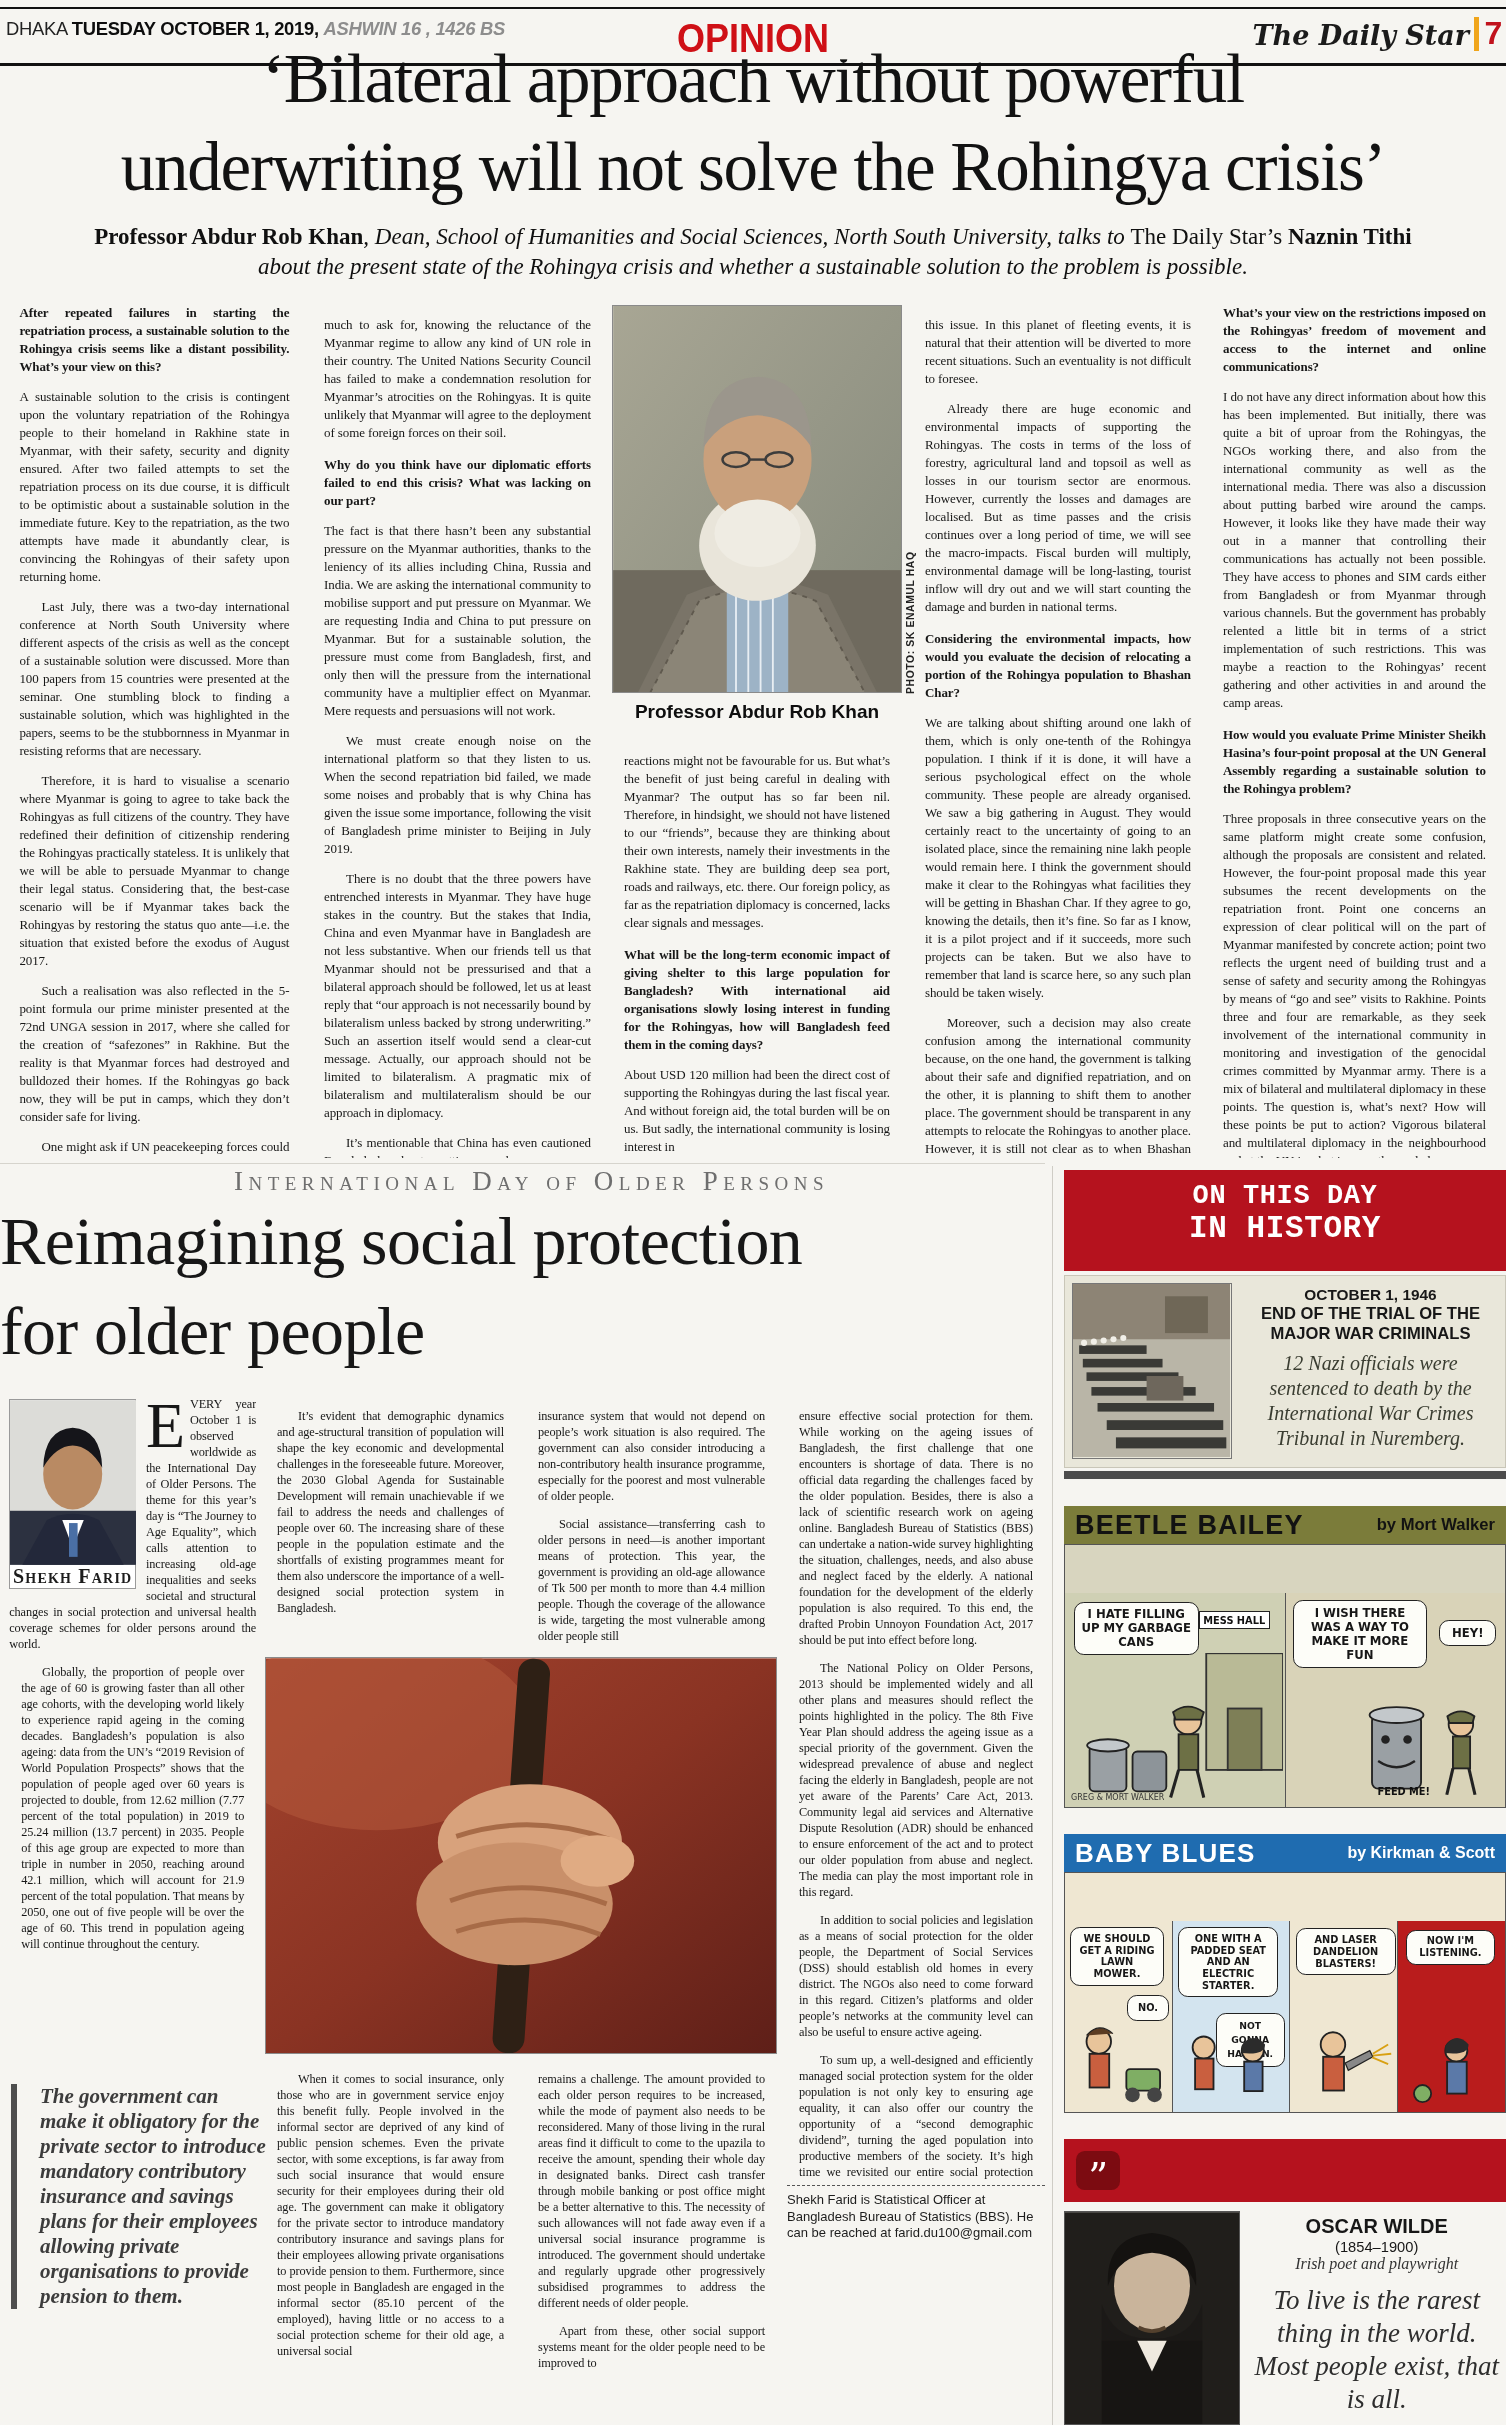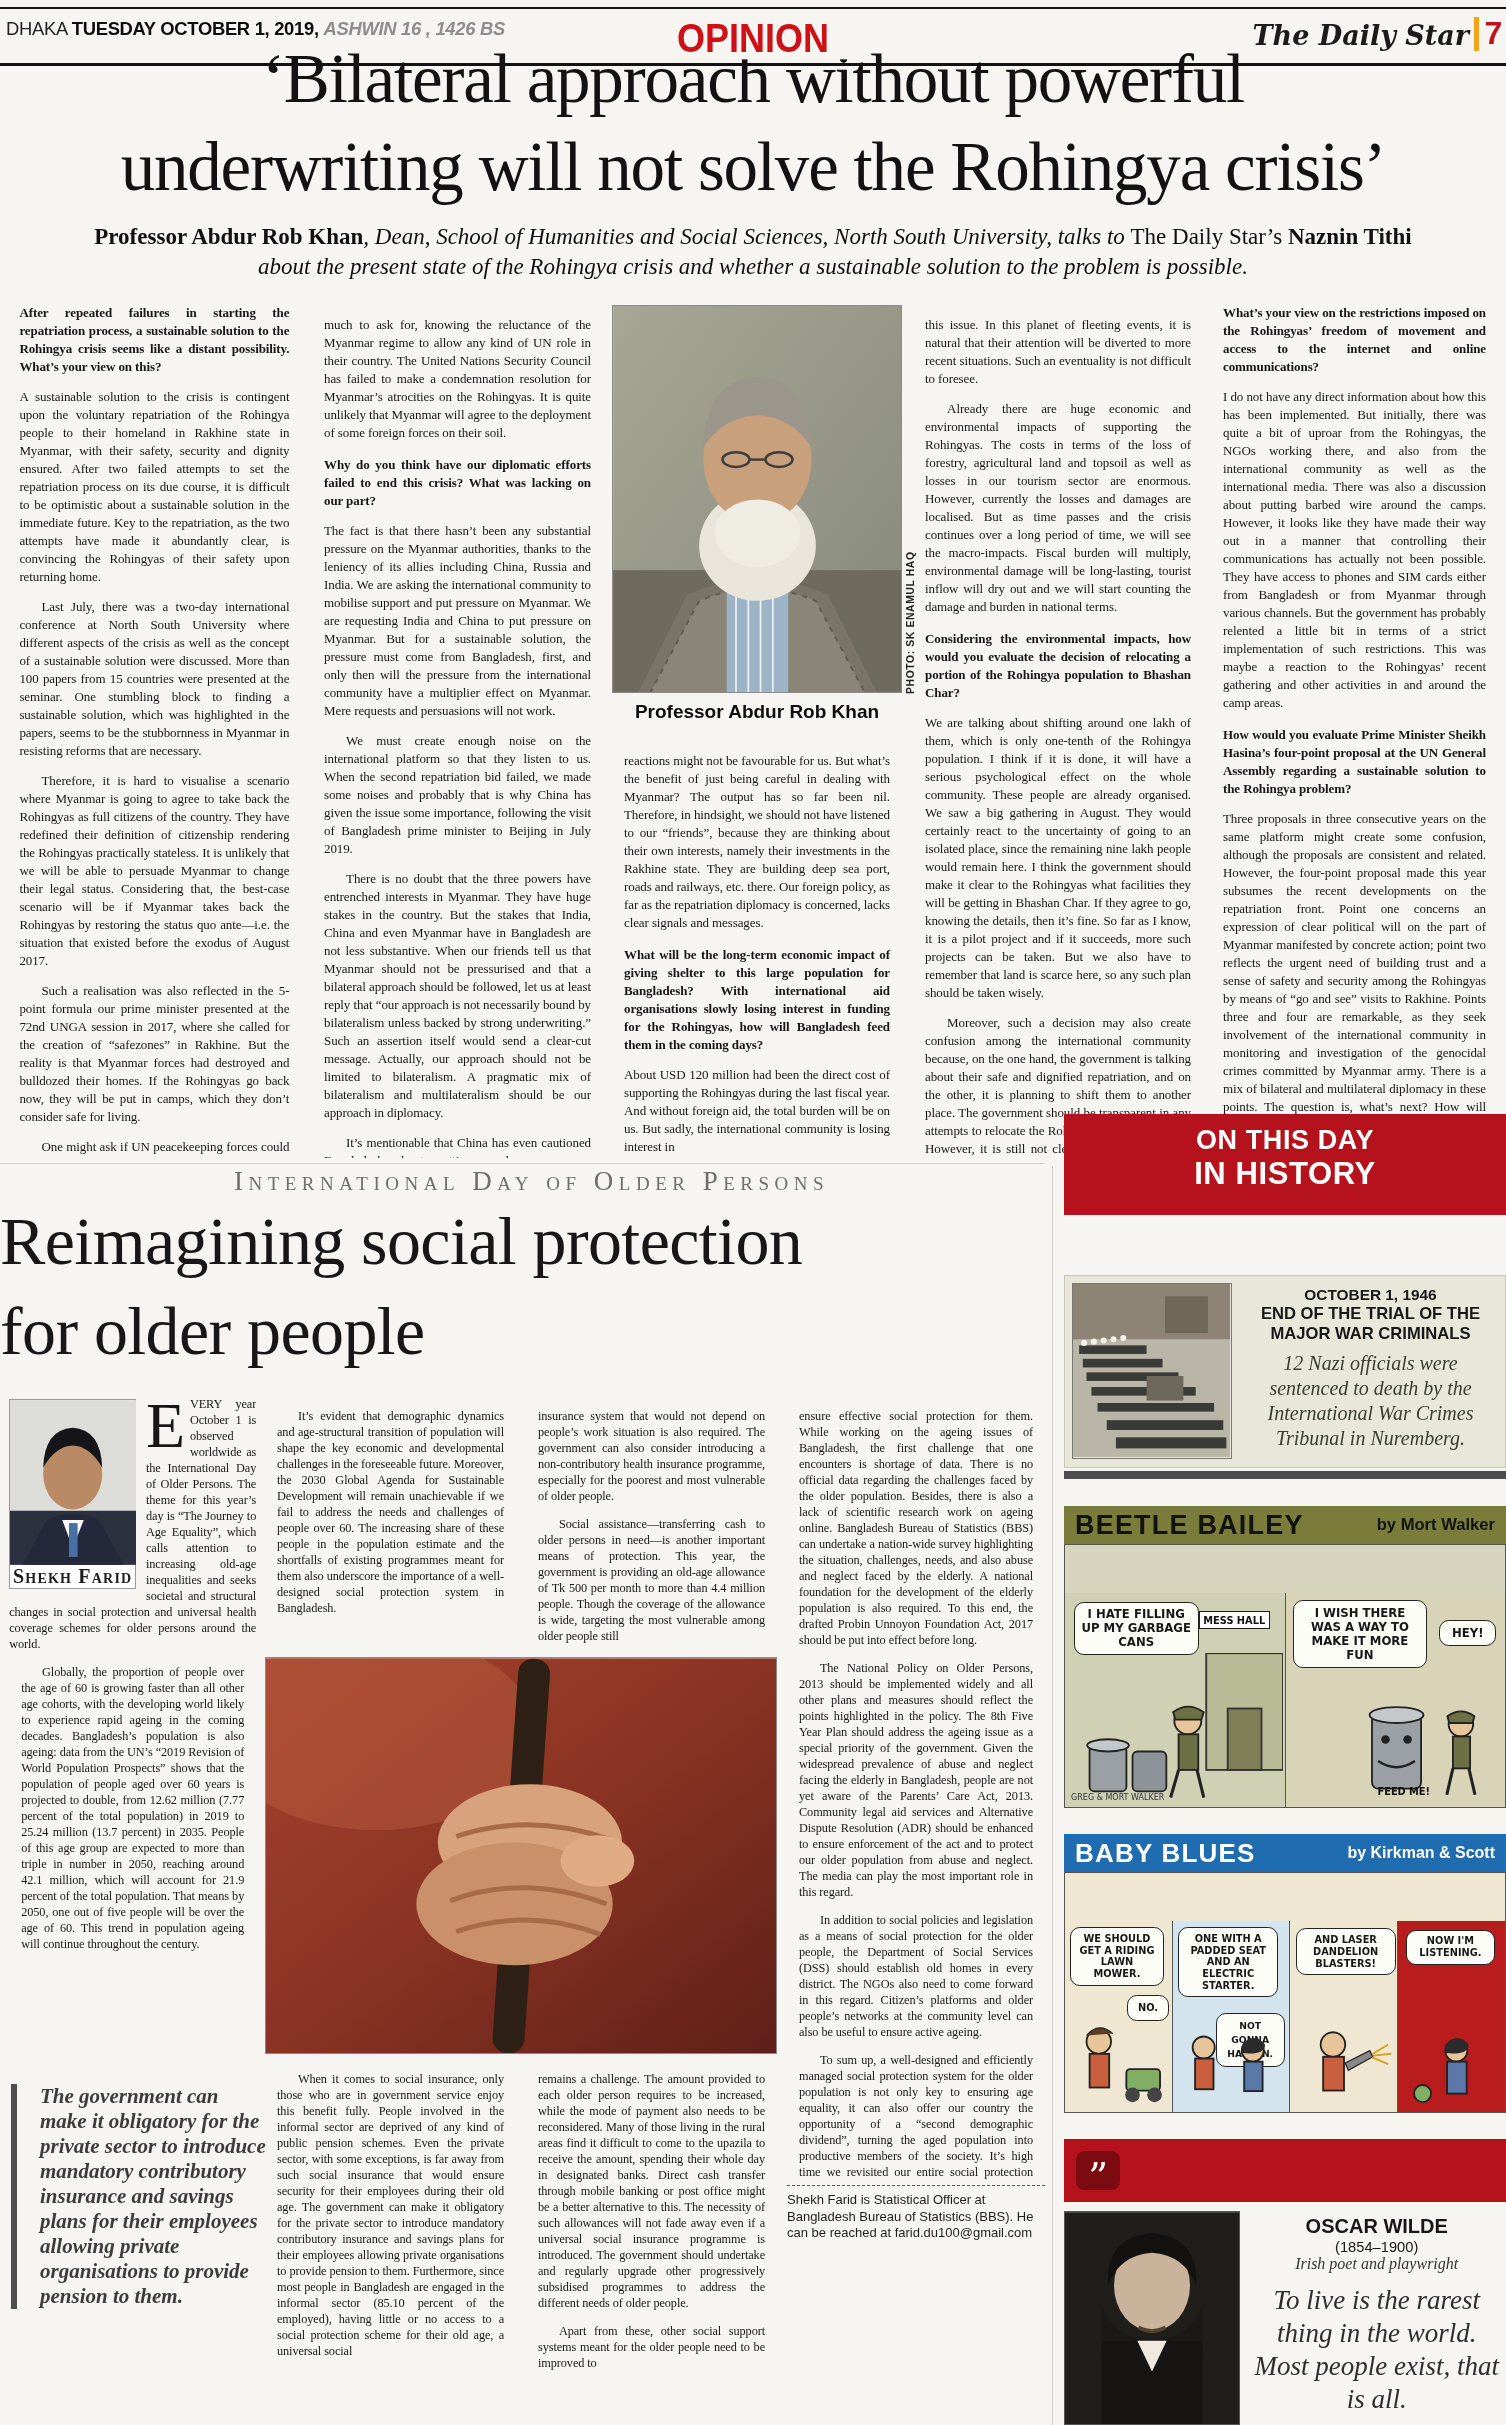--- a/index.html
+++ b/index.html
@@ -49,21 +49,21 @@
   .pullquote{left:11px;top:2084px;width:228px;border-left:6.1px solid #4e4e4e;padding-left:23px;font-style:italic;font-weight:bold;font-size:21px;line-height:25px;color:#3c3c3c;}
   .a2c2top{left:265px;top:1396px;width:251px;height:258px;}
   .a2c3top{left:526px;top:1396px;width:251px;height:258px;}
   .midphoto{left:265px;top:1657px;width:512px;height:397px;border:0.6px solid #8a8a8a;box-sizing:border-box;overflow:hidden;}
   .a2c2bot{left:265px;top:2059px;width:251px;height:364px;}
   .a2c3bot{left:526px;top:2059px;width:251px;height:364px;}
   .a2c4{left:787px;top:1396px;width:258px;height:784px;}
   .footnote{left:787px;top:2185px;width:258px;border-top:1.8px dashed #555;padding-top:6.1px;font-family:"Liberation Sans",sans-serif;font-size:13px;line-height:16.6px;color:#1e1e1e;}
   
   .vline{left:1052px;top:1166px;width:1.2px;height:1259px;background:#cfcdc6;}
-  .histbox{left:1064px;top:1114px;width:442px;height:101px;background:#b5121e;color:#fff;text-align:center;font-family:Liberation Sans, sans-serif;font-weight:bold;}
+  .histbox{left:1064px;top:1170px;width:442px;height:101px;background:#b5121e;color:#fff;text-align:center;font-family:Liberation Mono, monospace;font-weight:bold;}
   .histbox .t1{font-size:27px;padding-top:11px;letter-spacing:0.6px;}
   .histbox .t2{font-size:31px;letter-spacing:0.6px;}
   .histcontent{left:1064px;top:1275px;width:442px;height:193px;background:#e9e7da;border:0.6px solid #c9c6b8;box-sizing:border-box;display:flex;padding:7.4px;}
   .histphoto{width:158px;height:174px;border:0.6px solid #777;flex:none;overflow:hidden;}
   .histtext{flex:1;padding-left:11px;text-align:center;}
   .histtext .d{font-family:"Liberation Sans",sans-serif;font-weight:bold;font-size:15.4px;margin-top:2.5px;}
   .histtext .e{font-family:"Liberation Sans",sans-serif;font-weight:bold;font-size:16.6px;line-height:19.7px;}
   .histtext .desc{font-style:italic;font-size:20px;line-height:25px;color:#3a3d31;margin-top:7.4px;}
   .sepbar{left:1064px;top:1471px;width:442px;height:8px;background:#4c4c4c;}
   .comic-head{left:1064px;width:442px;height:38px;display:flex;justify-content:space-between;align-items:center;padding:0 11px;box-sizing:border-box;font-family:"Liberation Sans",sans-serif;font-weight:bold;}

